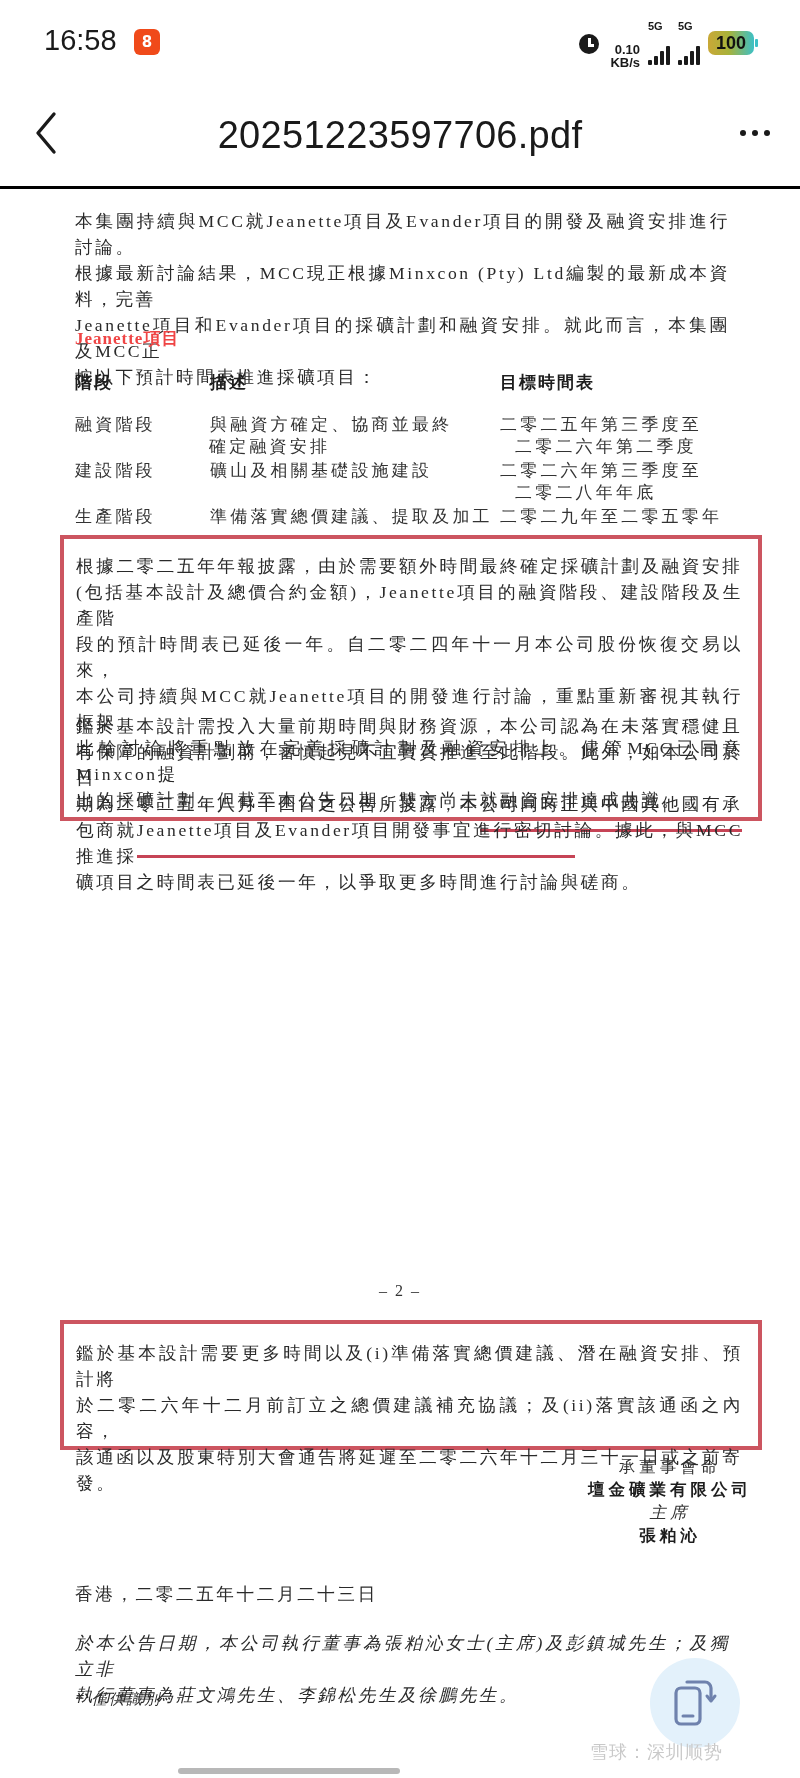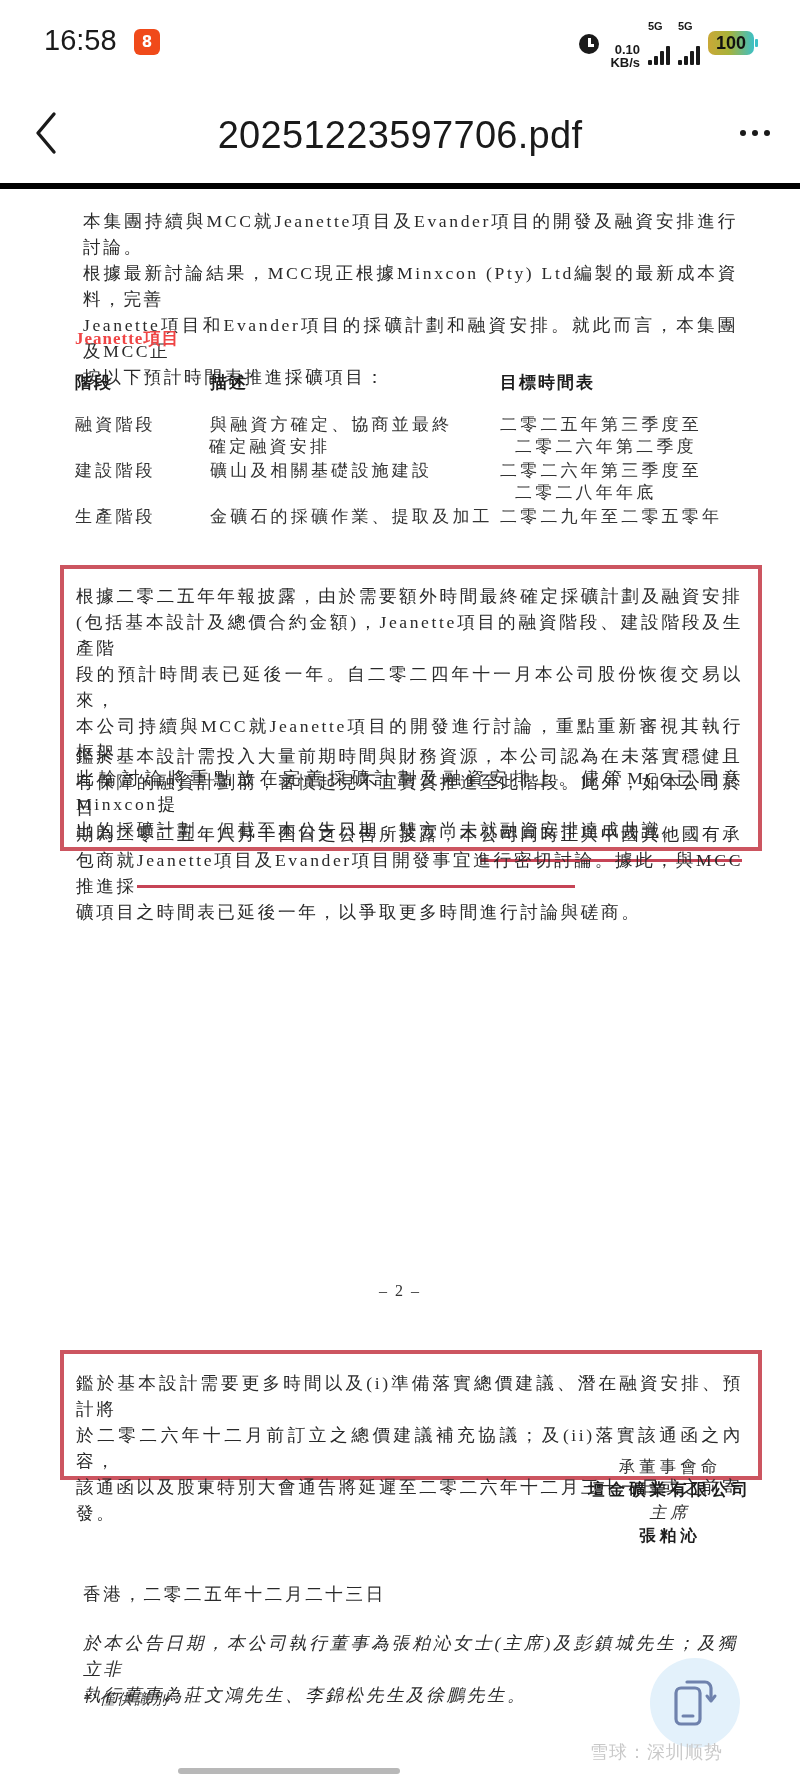--- a/index.html
+++ b/index.html
@@ -17,35 +17,35 @@
     .alarm .hand2 { position: absolute; left: 12px; top: 14px; width: 6px; height: 3px; background: #fff; }
     .netspeed { font-size: 13px; line-height: 13px; font-weight: bold; text-align: right; margin-top: 26px; }
     .sig { display: flex; flex-direction: column; align-items: flex-start; gap: 12px; }
     .sig .lbl { font-size: 11px; font-weight: bold; line-height: 11px; margin-bottom: 1px; }
     .bars { display: flex; align-items: flex-end; gap: 2px; height: 20px; }
     .bars span { width: 4px; background: #1a1a1a; border-radius: 1px; }
     .battery { width: 46px; height: 24px; border-radius: 7px; background: linear-gradient(90deg, #c9a837 0%, #a8b23a 45%, #3cc0c6 100%); font-size: 18px; font-weight: bold; color: #111; text-align: center; line-height: 24px; position: relative; }
     .battery:after { content: ""; position: absolute; right: -4px; top: 8px; width: 3px; height: 8px; background: #3cc0c6; border-radius: 1px; }
 
     
-    .title-bar { position: absolute; top: 86px; left: 0; width: 800px; height: 103px; border-bottom: 6px solid #000000; }
+    .title-bar { position: absolute; top: 86px; left: 0; width: 800px; height: 103px; border-bottom: 3px solid #000000; }
     .back-btn { position: absolute; left: 28px; top: 22px; width: 40px; height: 50px; cursor: pointer; }
     .back-btn svg { width: 40px; height: 50px; }
     .doc-title { position: absolute; left: 0; right: 0; top: 28px; text-align: center; font-family: "Liberation Sans", "DejaVu Sans", sans-serif; font-size: 38px; color: #1a1a1a; letter-spacing: 0.3px; }
     .more-btn { position: absolute; right: 30px; top: 44px; display: flex; gap: 6px; cursor: pointer; }
     .more-btn span { width: 6px; height: 6px; border-radius: 50%; background: #1a1a1a; }
 
     
     .doc { position: absolute; left: 0; top: 190px; width: 800px; }
-    .para { position: absolute; left: 83px; width: 655px; font-size: 17.6px; line-height: 26px; letter-spacing: 2.6px; text-align: justify; color: #2a2a2a; }
+    .para { position: absolute; left: 75px; width: 655px; font-size: 17.6px; line-height: 26px; letter-spacing: 2.6px; text-align: justify; color: #2a2a2a; }
     .heading { position: absolute; left: 75px; font-size: 17px; font-weight: bold; color: #ef4444; letter-spacing: 1px; }
     .tbl-head { position: absolute; font-size: 17px; font-weight: bold; letter-spacing: 2px; color: #1d1d1d; }
     .tbl-cell { position: absolute; font-size: 17px; line-height: 22px; letter-spacing: 3.2px; color: #333; white-space: nowrap; }
 
-    .red-box { position: absolute; left: 60px; width: 702px; border: 4px solid #cc5560; background: #fff; margin-top: 30px; }
+    .red-box { position: absolute; left: 60px; width: 702px; border: 4px solid #cc5560; background: #fff; }
     .underline-red { border-bottom: 3px solid #c64456; padding-bottom: 15px; }
 
     .page-num { position: absolute; left: 0; right: 0; top: 1092px; text-align: center; font-size: 16px; color: #333; letter-spacing: 2px; }
 
     .sign { position: absolute; width: 240px; left: 550px; text-align: center; font-size: 16.5px; letter-spacing: 4px; color: #333; line-height: 20px; }
     .italic { font-style: italic; }
     .bold { font-weight: bold; color: #1d1d1d; }
 
     
     .rotate-btn { position: absolute; left: 650px; top: 1658px; width: 90px; height: 90px; border-radius: 50%; background: #e3f1fb; cursor: pointer; }
@@ -129,21 +129,21 @@
       <div class="tbl-cell" style="left:515px; top:246px;">二零二六年第二季度</div>
     </div>
     <div>
       <div class="tbl-cell" style="left:75px; top:270px;">建設階段</div>
       <div class="tbl-cell" style="left:210px; top:270px;">礦山及相關基礎設施建設</div>
       <div class="tbl-cell" style="left:500px; top:270px;">二零二六年第三季度至</div>
       <div class="tbl-cell" style="left:515px; top:292px;">二零二八年年底</div>
     </div>
     <div>
       <div class="tbl-cell" style="left:75px; top:316px;">生產階段</div>
-      <div class="tbl-cell" style="left:210px; top:316px;">金礦石的採礦作業、提取及加工</div>
+      <div class="tbl-cell" style="left:210px; top:316px;">準備落實總價建議、提取及加工</div>
       <div class="tbl-cell" style="left:500px; top:316px;">二零二九年至二零五零年</div>
     </div>
   </div>
 
   <div class="red-box" style="top:345px; height:286px;">
     <div class="para" style="left:12px; top:14px; width:667px;">
       <div>根據二零二五年年報披露，由於需要額外時間最終確定採礦計劃及融資安排</div>
       <div>(包括基本設計及總價合約金額)，Jeanette項目的融資階段、建設階段及生產階</div>
       <div>段的預計時間表已延後一年。自二零二四年十一月本公司股份恢復交易以來，</div>
       <div>本公司持續與MCC就Jeanette項目的開發進行討論，重點重新審視其執行框架。</div>

